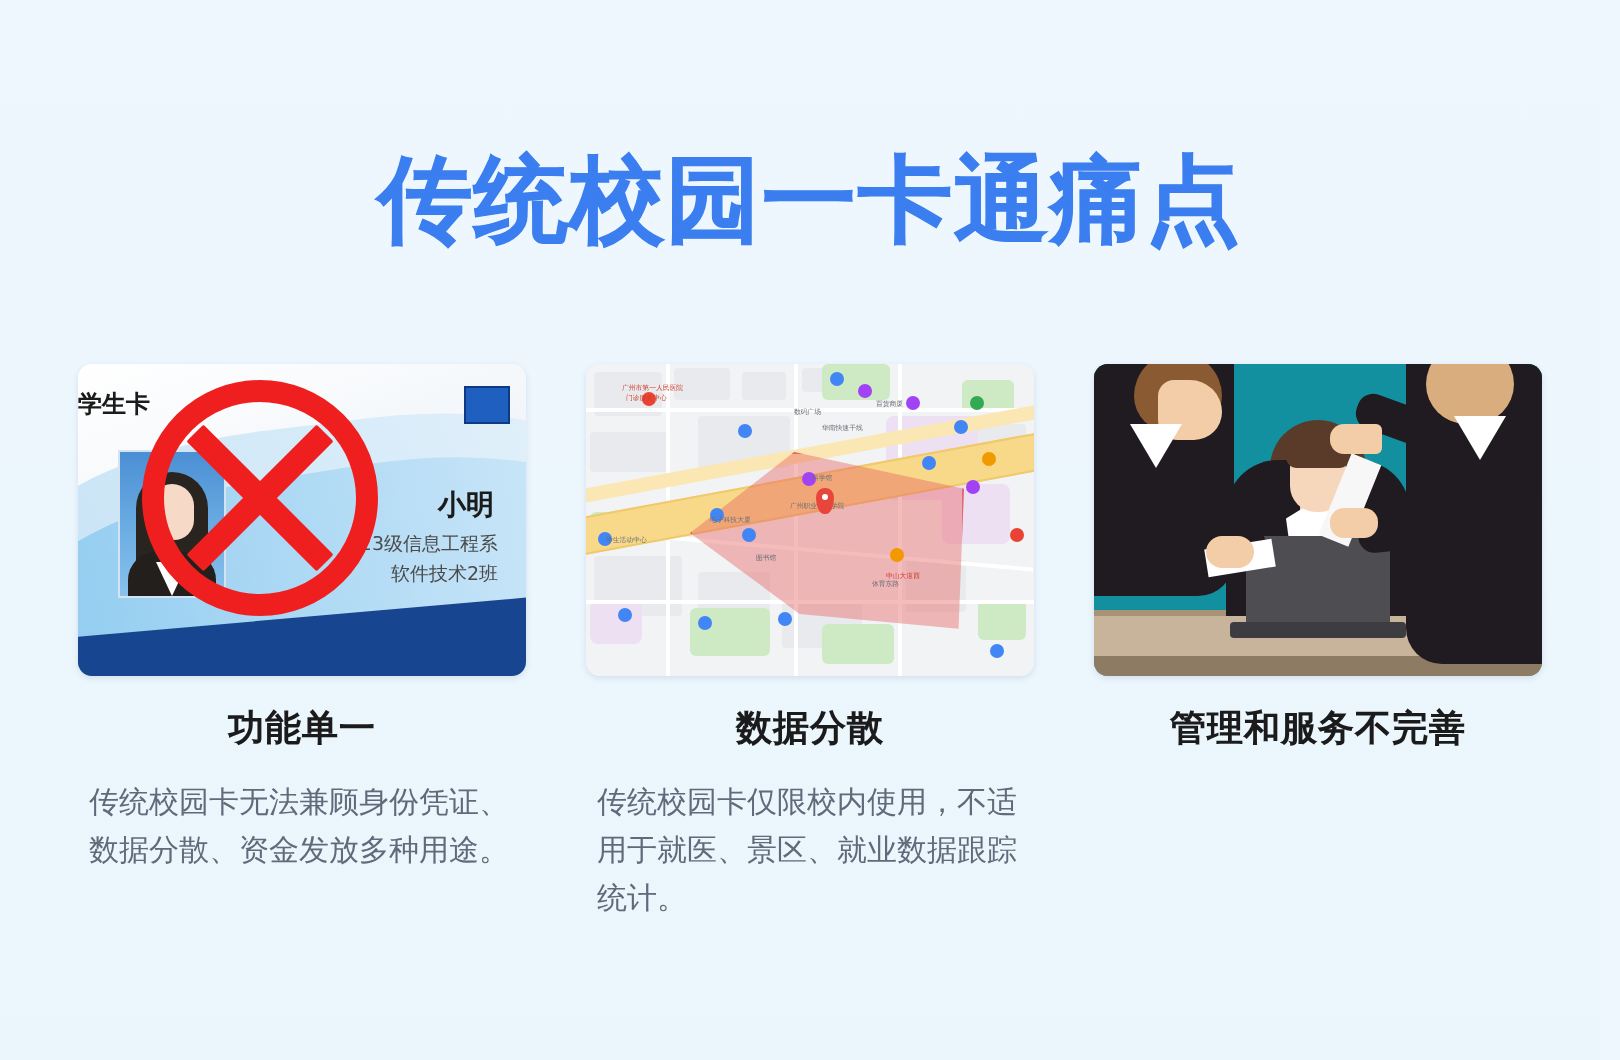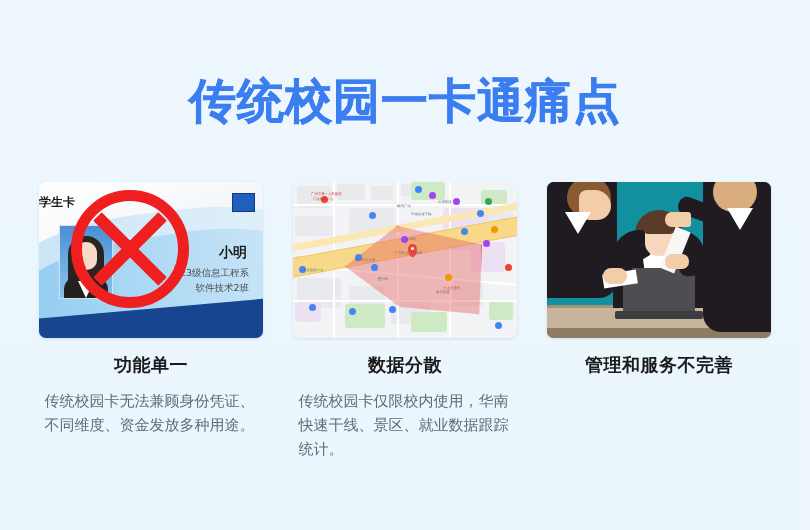--- a/index.html
+++ b/index.html
@@ -565,21 +565,21 @@
           <div class="name">小明</div>
           <div class="meta">
             <div>23级信息工程系</div>
             <div>软件技术2班</div>
           </div>
 
           <div class="xmark"></div>
         </div>
       </div>
       <div class="col-heading">功能单一</div>
-      <div class="col-body">传统校园卡无法兼顾身份凭证、不同维度、资金发放多种用途。</div>
+      <div class="col-body">传统校园卡无法兼顾身份凭证、数据分散、资金发放多种用途。</div>
     </div>
 
     <div class="col">
       <div class="thumb">
         <div class="map">
 
           <div class="block" style="left:4px;  top:4px;   width:34px; height:22px;"></div>
           <div class="block" style="left:44px; top:2px;   width:28px; height:16px;"></div>
           <div class="block" style="left:78px; top:4px;   width:22px; height:14px;"></div>
           <div class="block" style="left:2px;  top:34px;  width:40px; height:20px;"></div>
@@ -644,21 +644,21 @@
             <span class="lbl" style="left: 62px; top: 76px;">电子科技大厦</span>
             <span class="lbl" style="left: 102px; top: 69px;">广州职业技术学院</span>
             <span class="lbl" style="left: 10px; top: 86px;">学生活动中心</span>
             <span class="lbl" style="left: 85px; top: 95px;">图书馆</span>
             <span class="lbl red" style="left: 150px; top: 104px;">中山大道西</span>
             <span class="lbl" style="left: 118px; top: 30px;">华南快速干线</span>
             <span class="lbl" style="left: 143px; top: 108px;">体育东路</span>
           </div>
       </div>
       <div class="col-heading">数据分散</div>
-      <div class="col-body">传统校园卡仅限校内使用，华南快速干线、景区、就业数据跟踪统计。</div>
+      <div class="col-body">传统校园卡仅限校内使用，不适用于就医、景区、就业数据跟踪统计。</div>
     </div>
 
     <div class="col">
       <div class="thumb">
         <div class="illus">
           <div class="backwall"></div>
           <div class="desk"></div>
           <div class="deskshadow"></div>
 
           <div class="woman-hair-back"></div>

